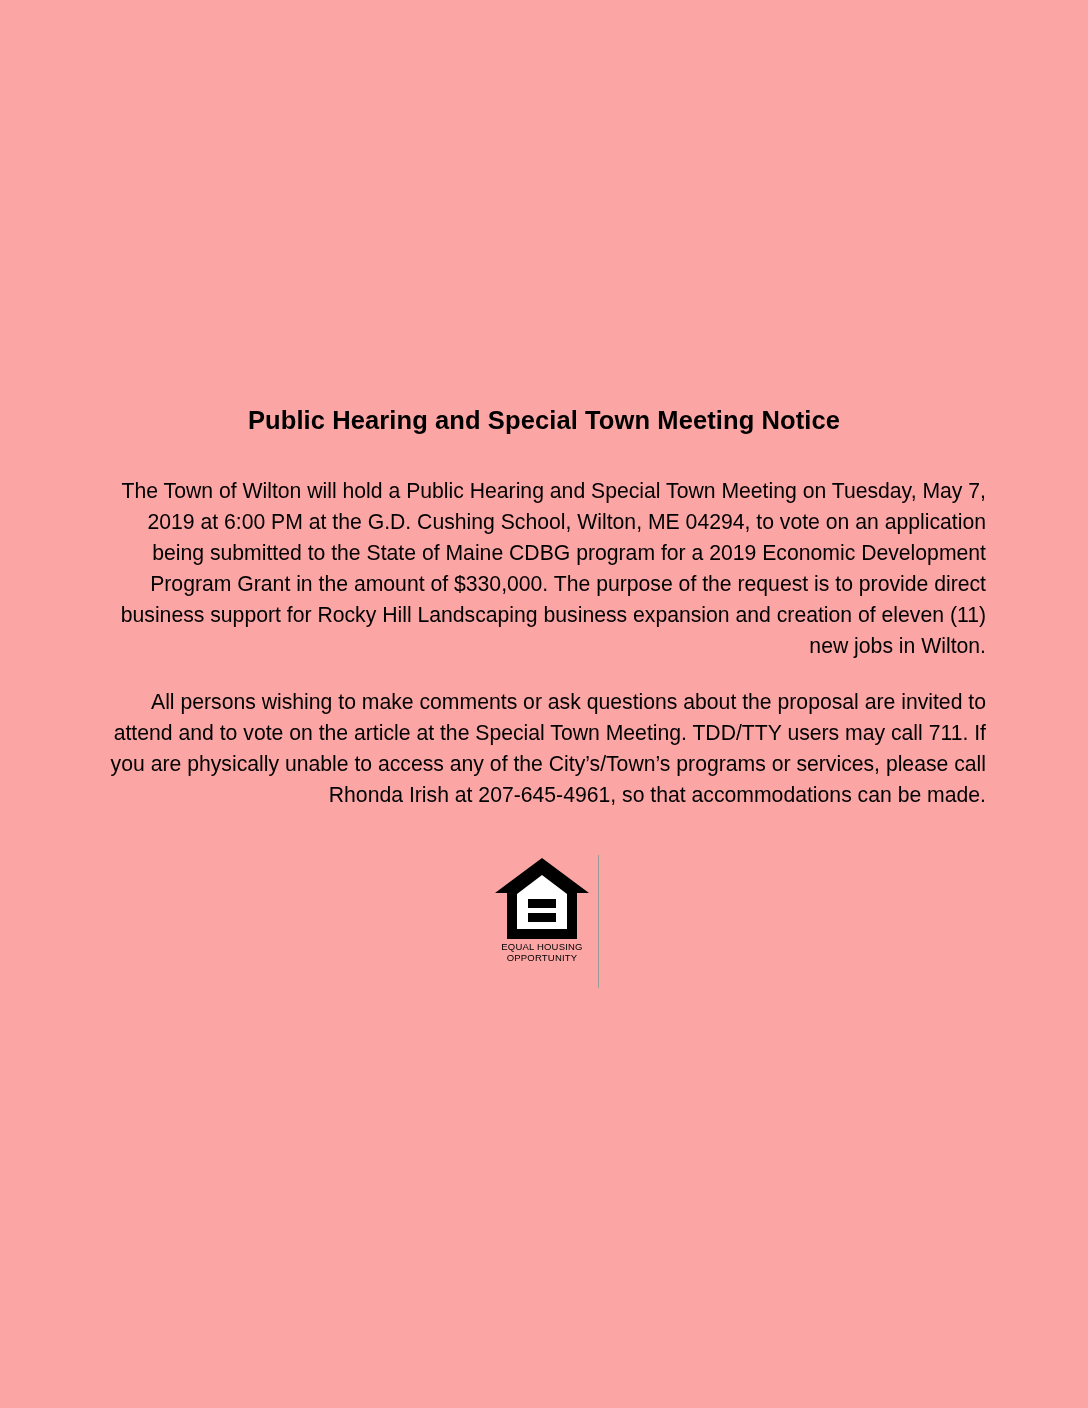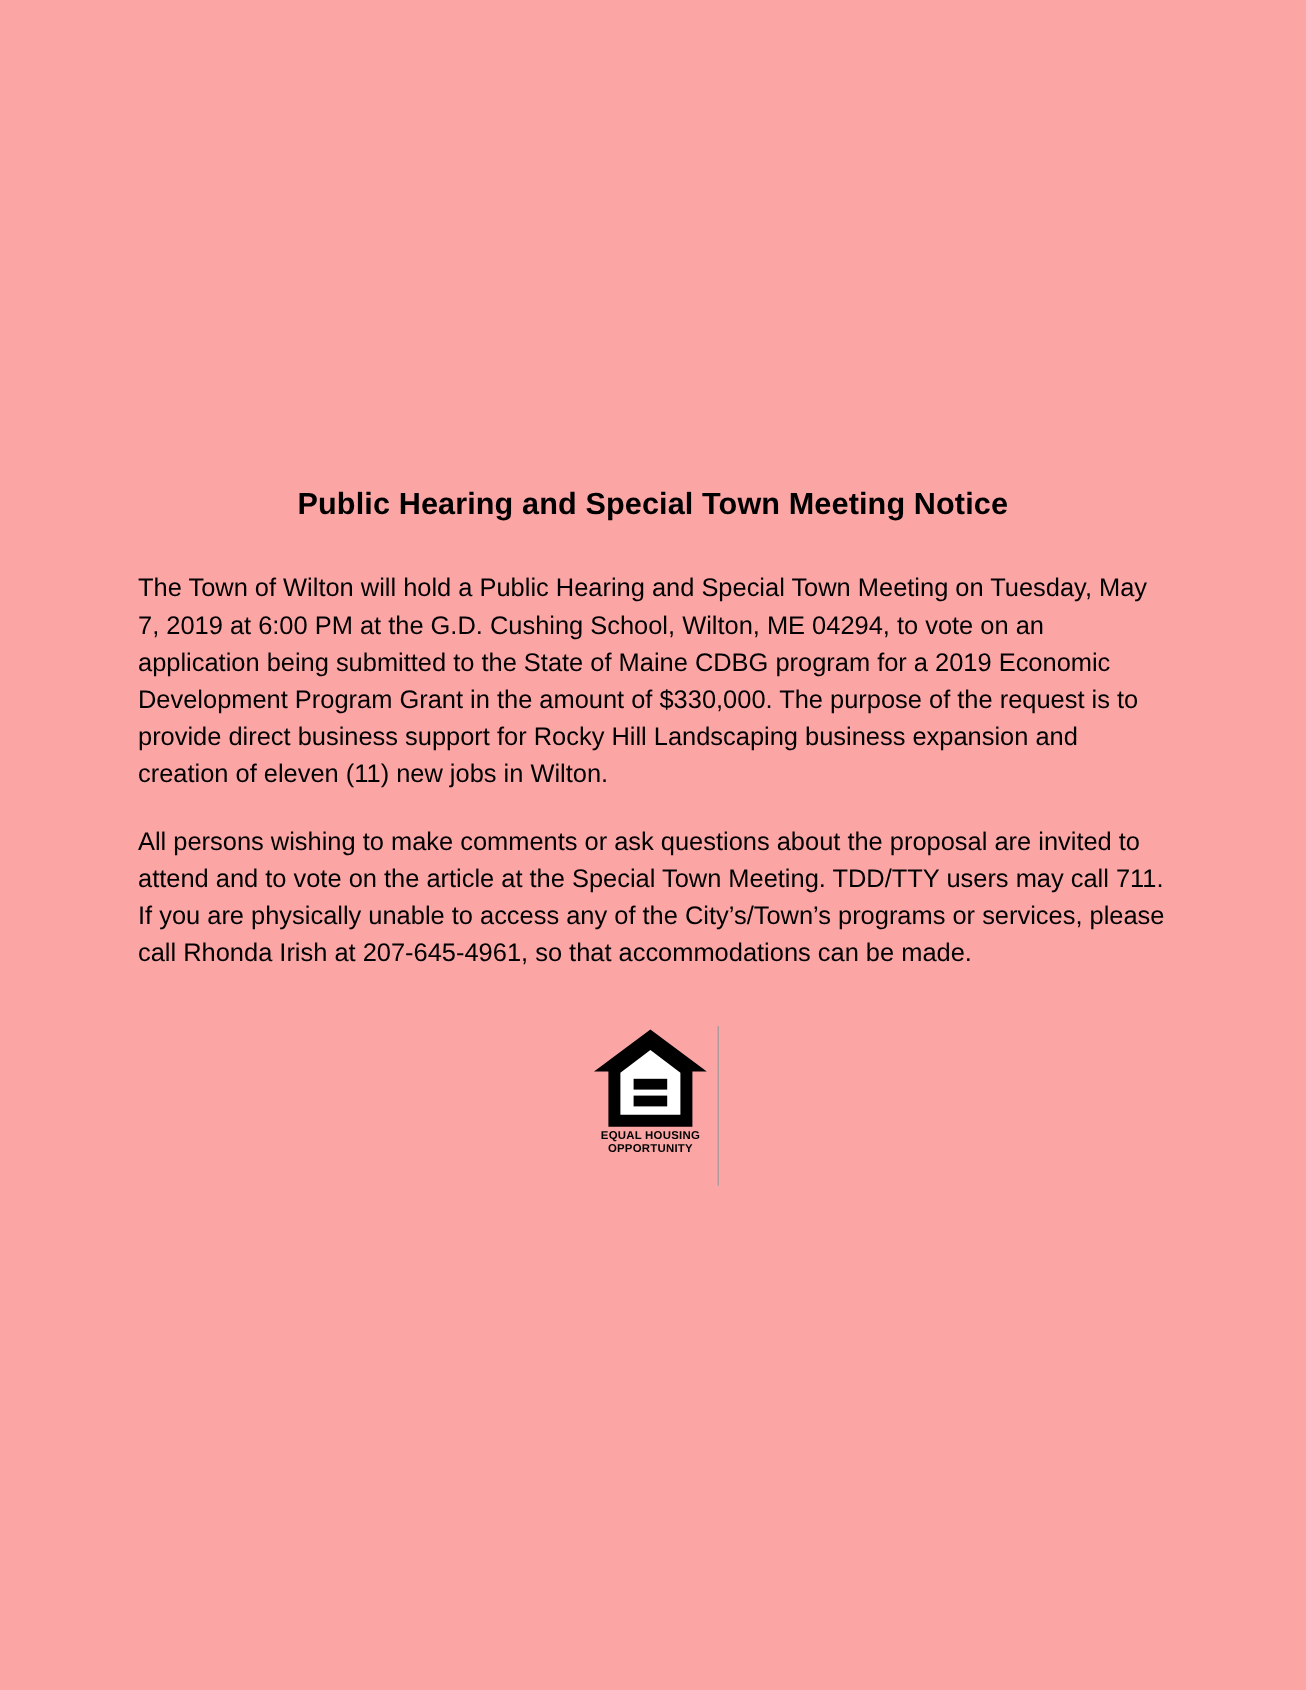--- a/index.html
+++ b/index.html
@@ -40,22 +40,22 @@
   .doc-subtitle {
     font-size: 21px;
     font-weight: normal;
     text-align: center;
     margin: 28px 0 0 0;
     line-height: 1.25;
   }
   .para {
     font-size: 21.2px;
     line-height: 1.465;
-    text-align: left;
-    margin: 13px;
+    text-align: right;
+    margin: 0;
   }
   .para-1 { margin-top: 38px; }
   .para-2 { margin-top: 25px; }
 
   .logo-wrap {
     position: absolute;
     left: 493px;
     top: 855px;
     width: 106px;
     height: 133px;
@@ -71,21 +71,21 @@
   .logo-svg {
     display: block;
   }
   .logo-caption {
     position: absolute;
     left: 0;
     top: 86px;
     width: 98px;
     text-align: center;
     font-size: 9.5px;
-    font-weight: bold;
+    font-weight: normal;
     line-height: 1.18;
     letter-spacing: 0.2px;
   }
 </style>
 </head>
 <body>
 
 <div class="page">
 
   <div class="doc-body">

